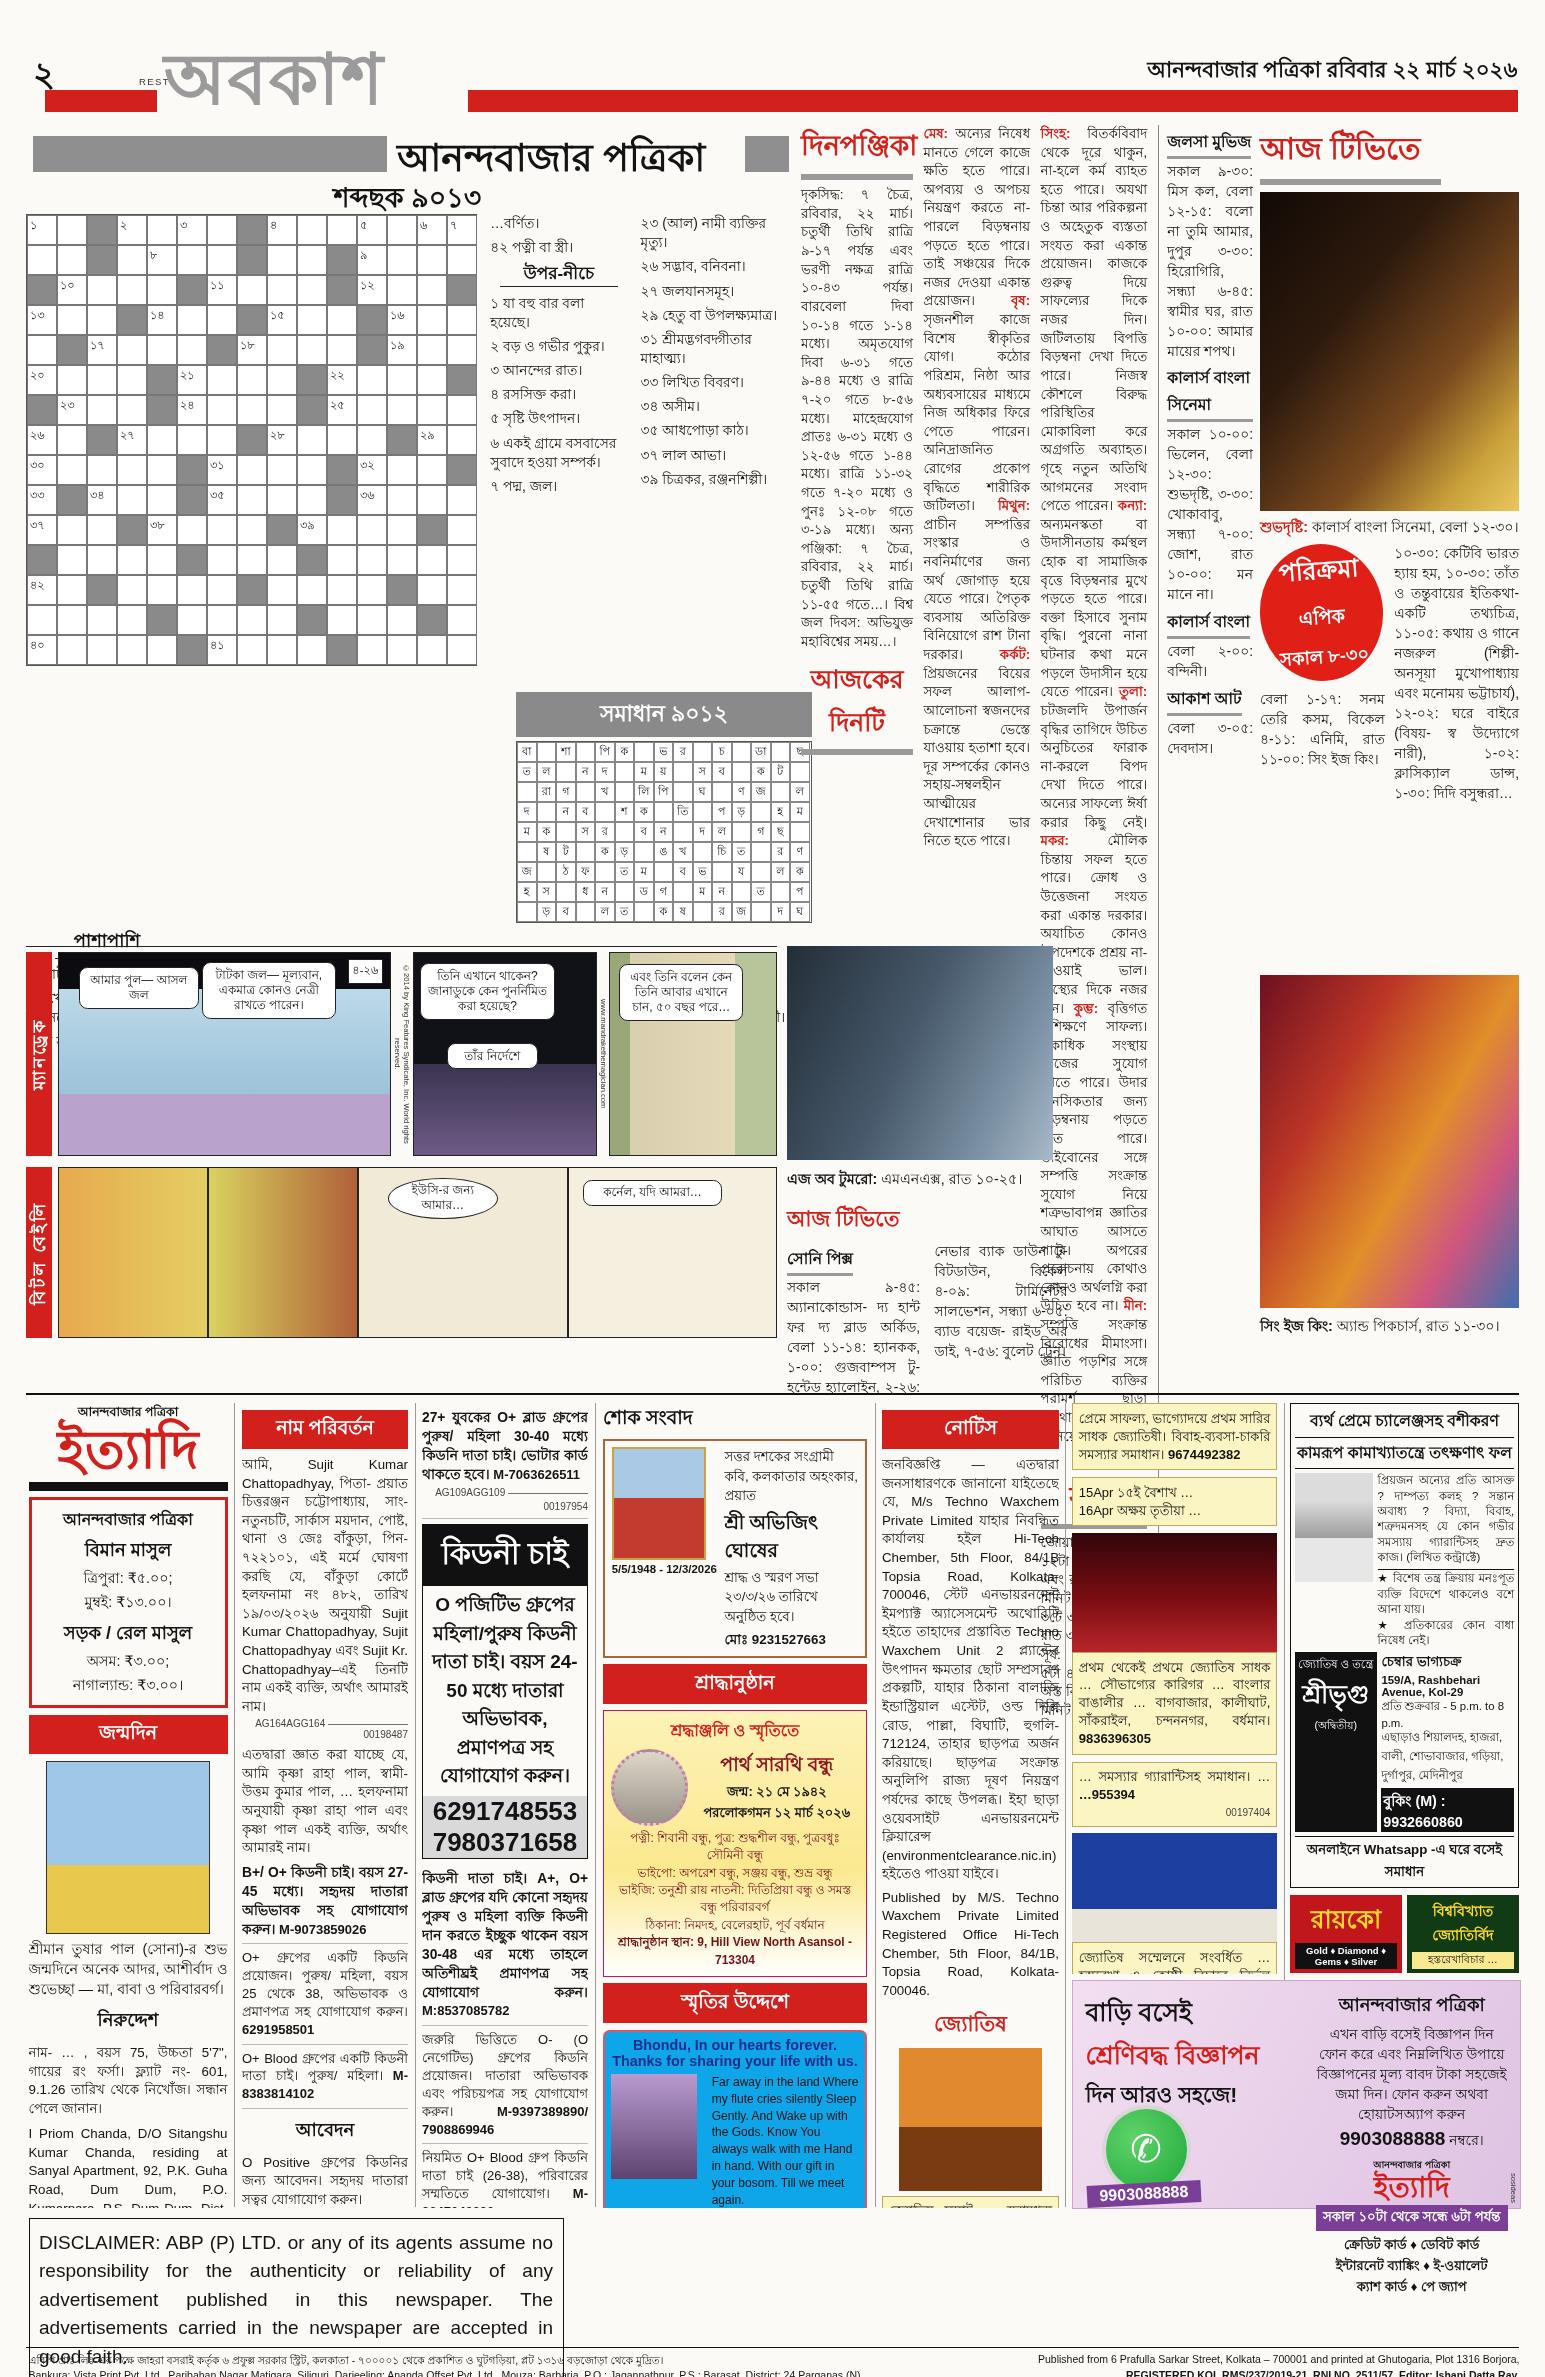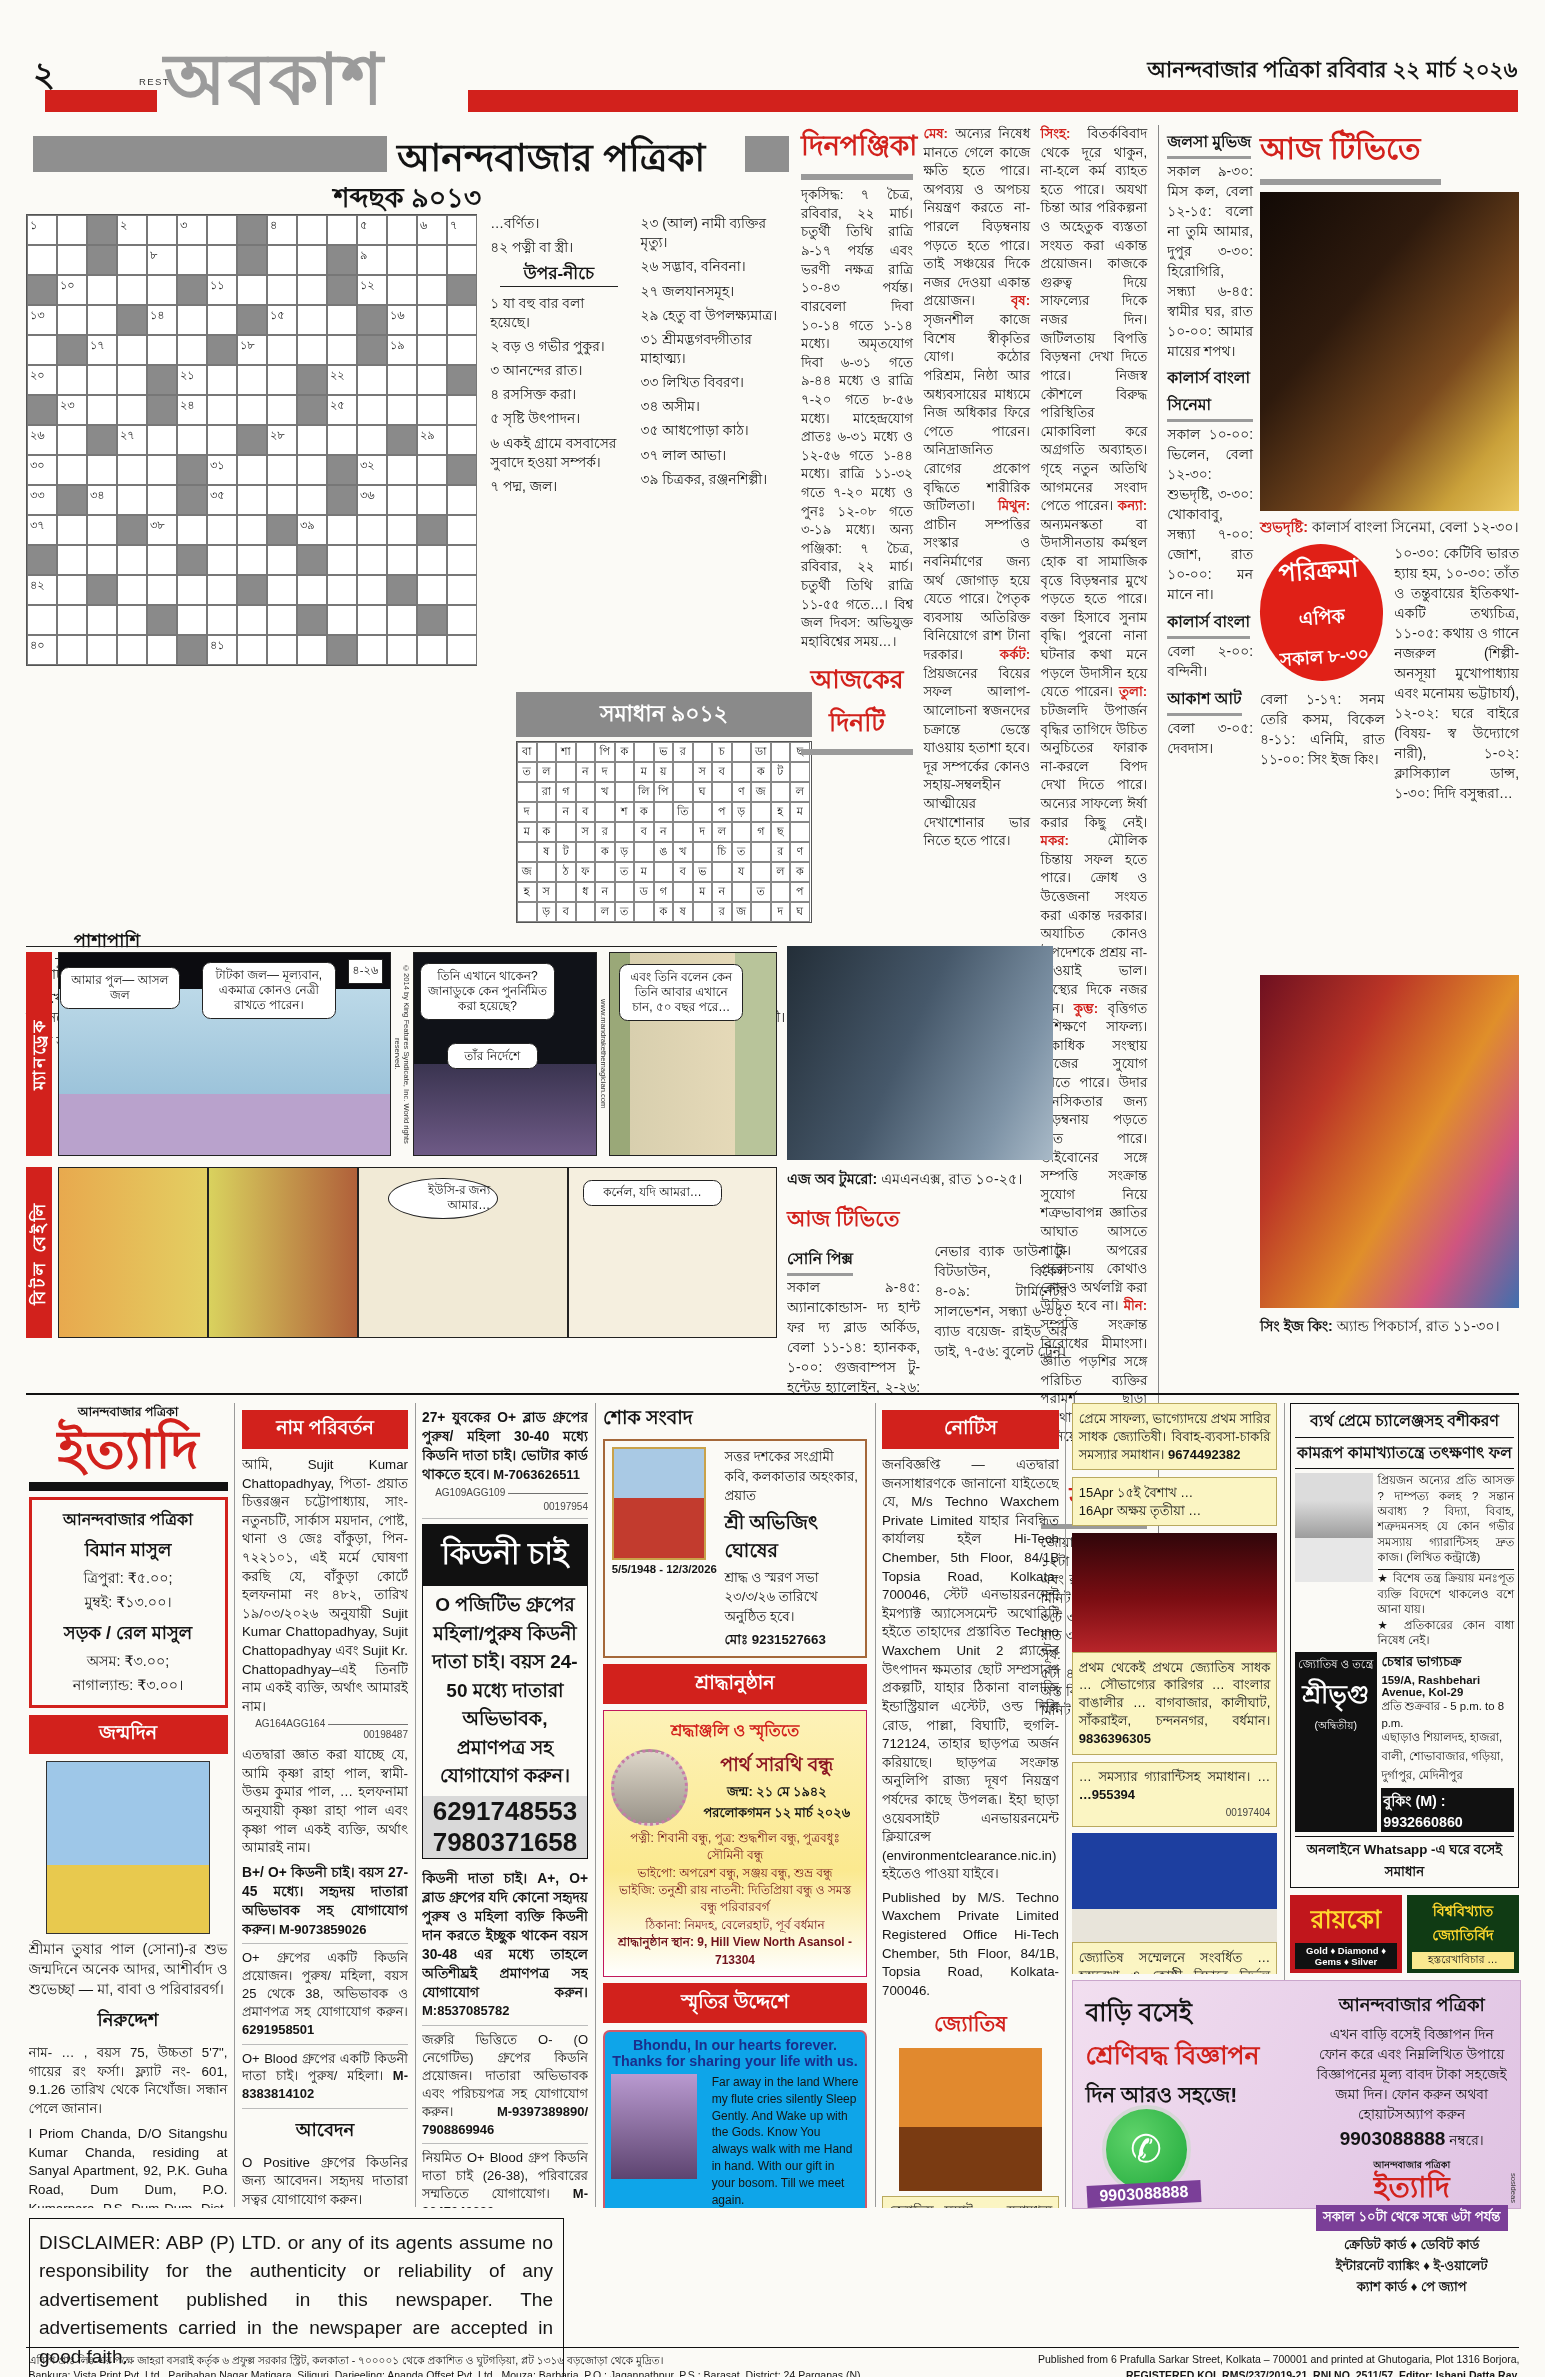--- a/index.html
+++ b/index.html
@@ -620,40 +620,40 @@
         <div class="chan-t" style="margin-top:9.5px;">বেলা ১-১৭: সনম তেরি কসম, বিকেল ৪-১১: এনিমি, রাত ১১-০০: সিং ইজ কিং।</div>
       </div>
       <div style="width:125px;" class="chan-t">১০-৩০: কেটিবি ভারত হ্যায় হম, ১০-৩০: তাঁত ও তন্তুবায়ের ইতিকথা- একটি তথ্যচিত্র, ১১-০৫: কথায় ও গানে নজরুল (শিল্পী- অনসূয়া মুখোপাধ্যায় এবং মনোময় ভট্টাচার্য), ১২-০২: ঘরে বাইরে (বিষয়- স্ব উদ্যোগে নারী), ১-০২: ক্লাসিক্যাল ডান্স, ১-৩০: দিদি বসুন্ধরা…</div>
     </div>
   </div>
 
   <div class="abs" style="left:26px;top:946px;width:751px;">
     <div style="display:flex;height:204px;border-top:1.9px solid #222;padding-top:4.8px;">
       <div class="striplab" style="width:26px;">ম্যানড্রেক</div>
       <div class="panel" style="flex:2;margin-left:5.7px;background:linear-gradient(#0c0c10 18%,#bcd9e8 18%,#9cc3da 70%,#b9a2cc 70%);">
-        <div class="bub" style="left:1px;top:14.3px;width:105px;">আমার পুল— আসল জল</div>
+        <div class="bub" style="left:20px;top:14.3px;width:105px;">আমার পুল— আসল জল</div>
         <div class="bub" style="left:143px;top:9.5px;width:119px;">টাটকা জল— মূল্যবান, একমাত্র কোনও নেত্রী রাখতে পারেন।</div>
         <div class="abs" style="right:6.7px;top:6.7px;border:1px solid #222;background:#fff;padding:1.9px 3.8px;font-size:11.4px;">৪-২৬</div>
       </div>
       <div class="vert ctr" style="padding:0 1.9px;">©2014 by King Features Syndicate, Inc. World rights reserved.</div>
       <div class="panel" style="flex:1.1;background:linear-gradient(#101218 55%,#3a3450 55%,#6e5a86);">
         <div class="bub" style="left:6.7px;top:10.5px;width:119px;">তিনি এখানে থাকেন? জানাডুকে কেন পুনর্নিমিত করা হয়েছে?</div>
         <div class="bub" style="left:33px;top:90px;width:76px;">তাঁর নির্দেশে</div>
       </div>
       <div class="vert ctr" style="padding:0 1.9px;">www.mandrakethemagician.com</div>
       <div class="panel" style="flex:1;background:linear-gradient(90deg,#9aa878 12%,#d8cfae 12%,#e5d9b8 75%,#b8c49a 75%);">
         <div class="bub" style="left:8.6px;top:11.4px;width:109px;">এবং তিনি বলেন কেন তিনি আবার এখানে চান, ৫০ বছর পরে…</div>
       </div>
     </div>
     <div style="display:flex;height:171px;margin-top:11.4px;">
       <div class="striplab" style="width:26px;">বিটল বেইলি</div>
       <div class="panel" style="flex:1;margin-left:5.7px;background:linear-gradient(90deg,#e8a94e,#e3cf62);"></div>
       <div class="panel" style="flex:1;background:linear-gradient(90deg,#d9d25e,#b0603a);"></div>
       <div class="panel" style="flex:1.4;background:#f1ead6;">
-        <div class="bub" style="left:28.5px;top:9.5px;width:95px;border-radius:50%;text-align:right;">ইউসি-র জন্য আমার…</div>
+        <div class="bub" style="left:28.5px;top:9.5px;width:95px;border-radius:50%;">ইউসি-র জন্য আমার…</div>
       </div>
       <div class="panel" style="flex:1.4;background:#f5efdf;">
         <div class="bub" style="left:14.3px;top:11.4px;width:124px;">কর্নেল, যদি আমরা…</div>
       </div>
     </div>
   </div>
 
   <div class="abs" style="left:787px;top:946px;width:266px;height:214px;background:linear-gradient(115deg,#232e38,#46586a 45%,#7e93a6 80%,#a9bac8);"></div>
   <div class="abs txt jt" style="left:787px;top:1169px;width:266px;"><b>এজ অব টুমরো:</b><span> এমএনএক্স, রাত ১০-২৫।</span></div>
   <div class="abs" style="left:787px;top:1203px;width:428px;">

